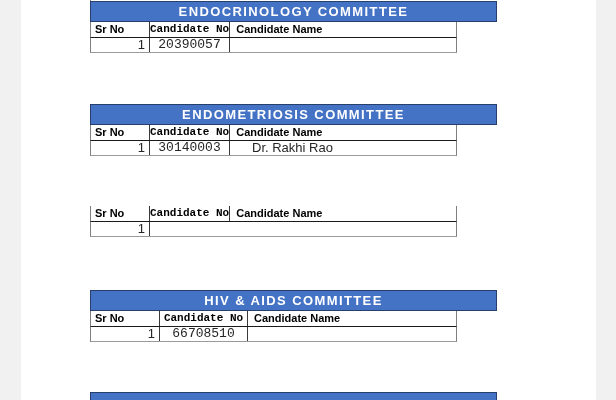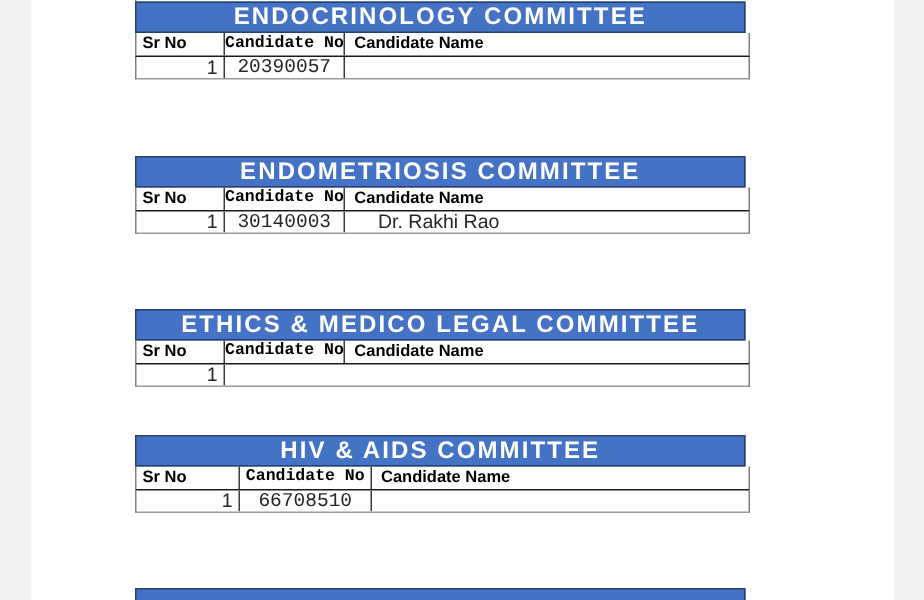--- a/index.html
+++ b/index.html
@@ -12,25 +12,25 @@
     position:absolute; left:21px; top:0; width:575px; height:400px;
     background:#ffffff;
   }
   .edge-sliver {
     position:absolute; left:90px; top:0; width:1px; height:2px; background:#8a8a8a;
   }
   .ctable { position:absolute; left:90px; width:407px; }
   .title-bar {
     box-sizing:border-box; width:407px; height:21px;
     background:#4472C4; border:1px solid #27406B;
-    color:#ffffff; font-weight:700; font-size:16px; letter-spacing:1.4px;
+    color:#ffffff; font-weight:700; font-size:13px; letter-spacing:1.4px;
     text-align:center; line-height:19px; white-space:nowrap; overflow:hidden;
   }
   .thead-row, .tdata-row {
-    box-sizing:border-box; display:flex; width:410px;
+    box-sizing:border-box; display:flex; width:367px;
     border-left:1px solid #7f7f7f; border-right:1px solid #7f7f7f;
     white-space:nowrap; overflow:hidden;
   }
   .thead-row {
     height:16px; border-bottom:1px solid #1a1a1a;
     font-weight:700; font-size:11px; line-height:15px; color:#000000;
   }
   .tdata-row {
     height:15px; border-bottom:1px solid #9a9a9a;
     font-size:13px; line-height:14px; color:#262626;
@@ -74,21 +74,20 @@
     <div class="c3">Candidate Name</div>
   </div>
   <div class="tdata-row">
     <div class="c1">1</div>
     <div class="c2">30140003</div>
     <div class="c3" style="padding-left:22px">Dr. Rakhi Rao</div>
   </div>
 </div>
 
 <div class="ctable" style="top:206px">
-  <div class="title-bar">ETHICS &amp; MEDICO LEGAL COMMITTEE</div>
   <div class="thead-row">
     <div class="c1">Sr No</div>
     <div class="c2">Candidate No</div>
     <div class="c3">Candidate Name</div>
   </div>
   <div class="tdata-row">
     <div class="c1">1</div>
   </div>
 </div>
 

